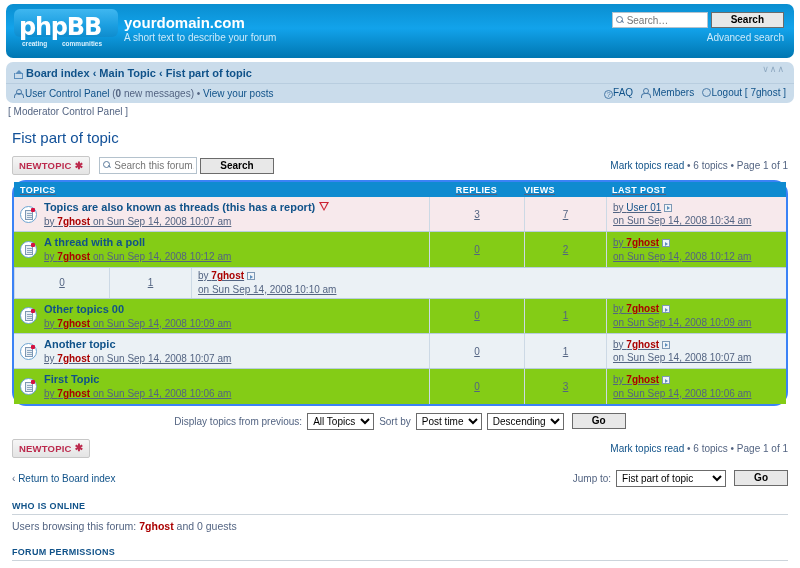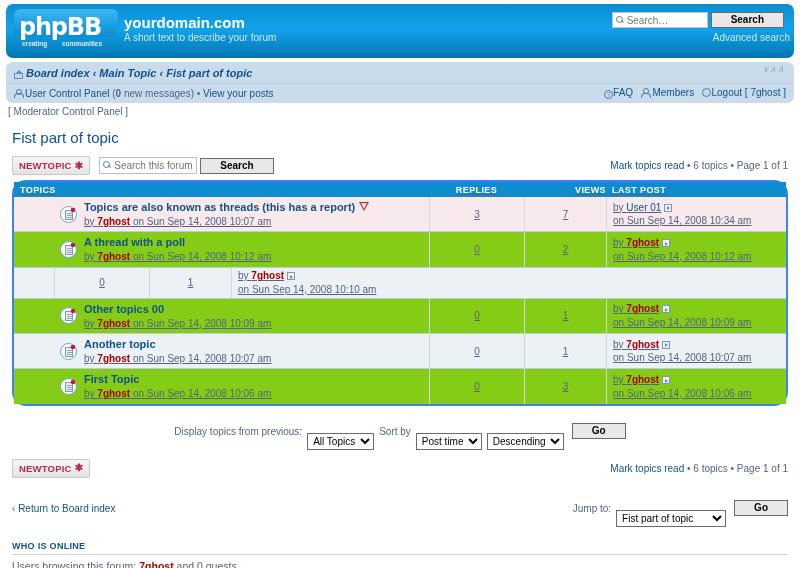--- a/index.html
+++ b/index.html
@@ -74,32 +74,31 @@
     width: 76px; background: transparent; padding: 0;
   }
   .btn-grey {
     font-family: "Liberation Sans", sans-serif;
     font-size: 10px; font-weight: bold; color: #000;
     background: #e8e8e8; border: 1px solid #6b6b6b;
     padding: 0 19px; height: 16px; line-height: 14px; margin-left: 3px;
     cursor: pointer;
   }
   .adv-search {
-    position: absolute; right: 4px; top: 28px;
+    position: absolute; right: 10px; top: 28px;
     font-size: 10px; color: #cbeafb;
   }
 
   
   .navbar {
     margin: 4px 6px 0 6px;
     background: #cadceb;
     border-radius: 7px 7px 0 0;
     padding: 4px 8px 0 8px;
     position: relative;
-    font-style: italic;
   }
   .breadcrumbs {
     font-size: 11px; font-weight: bold; color: #105289;
     padding: 1px 0 4px 0;
   }
   .home-icon {
     display: inline-block; width: 9px; height: 8px;
     position: relative; margin-right: 3px; vertical-align: -1px;
   }
   .home-icon::before {
@@ -181,27 +180,26 @@
   }
   .tl-head {
     background: #0f8bd0;
     color: #ffffff;
     font-size: 9px; font-weight: bold; letter-spacing: 0.4px;
     display: flex; align-items: center;
     height: 15px;
   }
   .tl-head .c-topics { flex: 1; padding-left: 6px; }
   .c-replies { width: 95px; text-align: center; }
-  .c-views   { width: 82px; text-align: right; }
+  .c-views   { width: 82px; text-align: left; }
   .c-lastpost{ width: 180px; padding-left: 6px; }
   .tl-row {
     display: flex; align-items: stretch;
     border-bottom: 1px solid #b9cede;
     min-height: 31px;
-    padding-left: 40px;
   }
   .tl-row:last-child { border-bottom: 0; }
   .tl-row.bg1 { background: #ebf1f5; }
   .tl-row.bg2 { background: #84cc16; }
   .tl-row.reported { background: #f7e9ec; }
   .row-main {
     flex: 1; display: flex; align-items: center; padding: 3px 6px;
   }
   .topic-icon {
     width: 17px; height: 17px; border-radius: 50%;
@@ -272,21 +270,21 @@
 
   
   .display-options {
     display: flex; align-items: center; justify-content: center;
     gap: 5px; font-size: 10px; color: #536482;
     margin: 7px 0 9px 0;
   }
   select.sel {
     font-family: "Liberation Sans", sans-serif;
     font-size: 10px; color: #000; background: #fff;
-    border: 1px solid #6b6b6b; height: 17px; padding: 0 1px; margin-top: 20px;
+    border: 1px solid #6b6b6b; height: 17px; padding: 0 1px;
   }
   .bottom-actions {
     display: flex; align-items: center; justify-content: space-between;
     margin-bottom: 12px;
   }
   .nav-row {
     display: flex; align-items: center; justify-content: space-between;
     font-size: 10px; margin-bottom: 14px; gap: 17px;
   }
   .jumpbox { display: flex; align-items: center; gap: 5px; }

